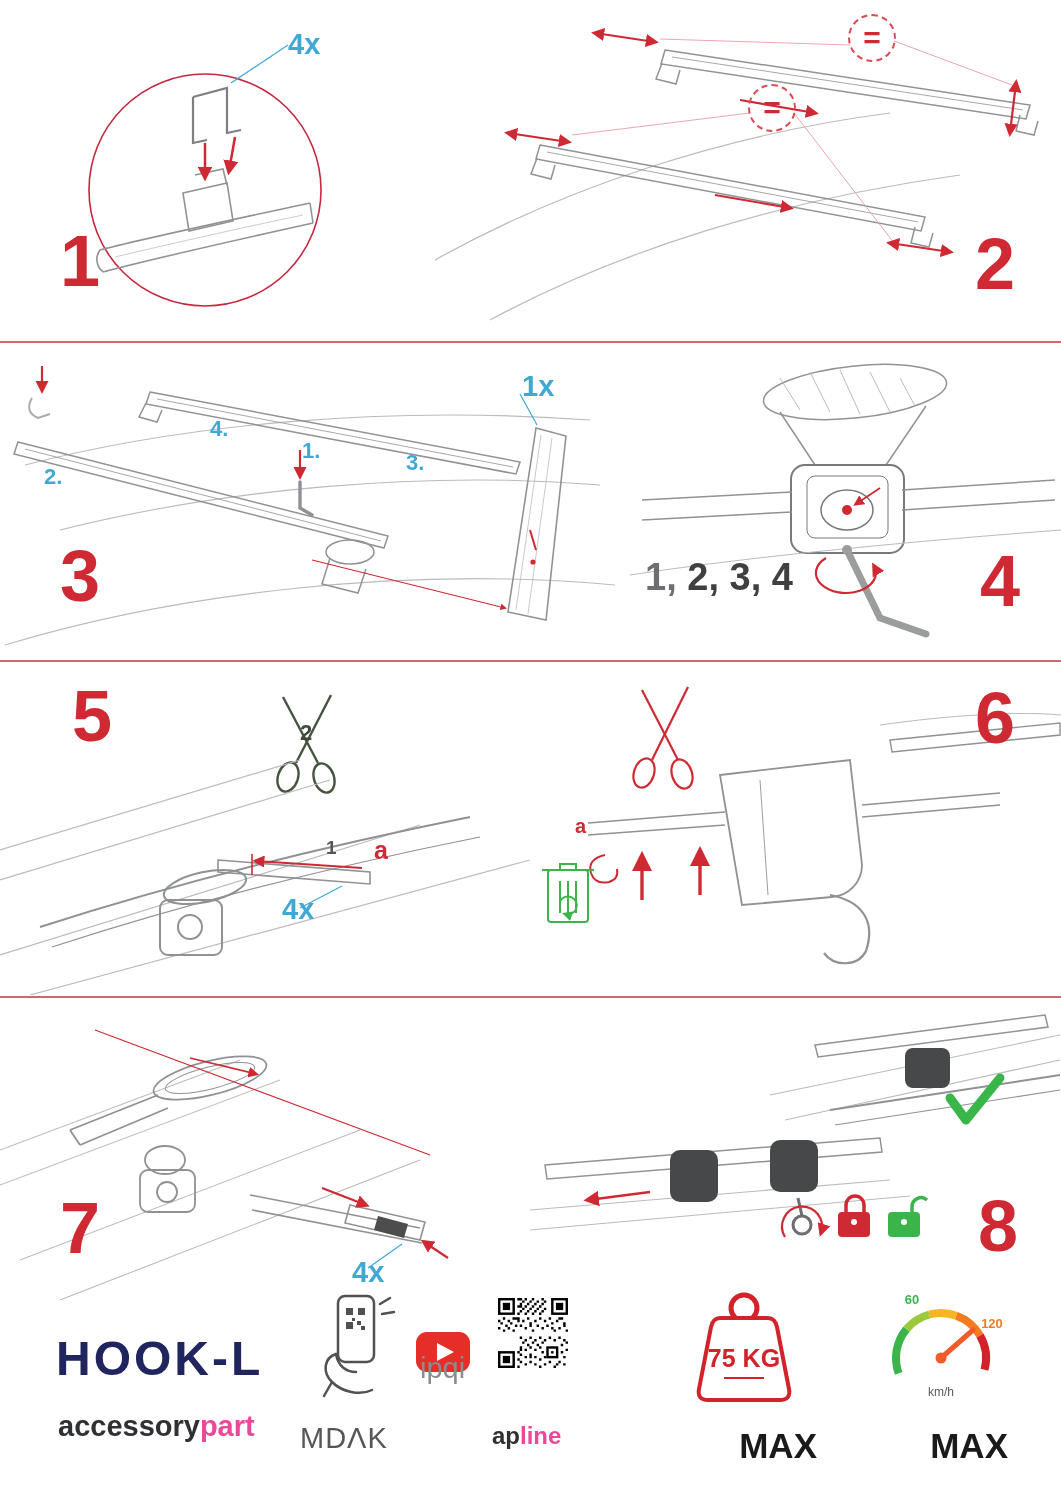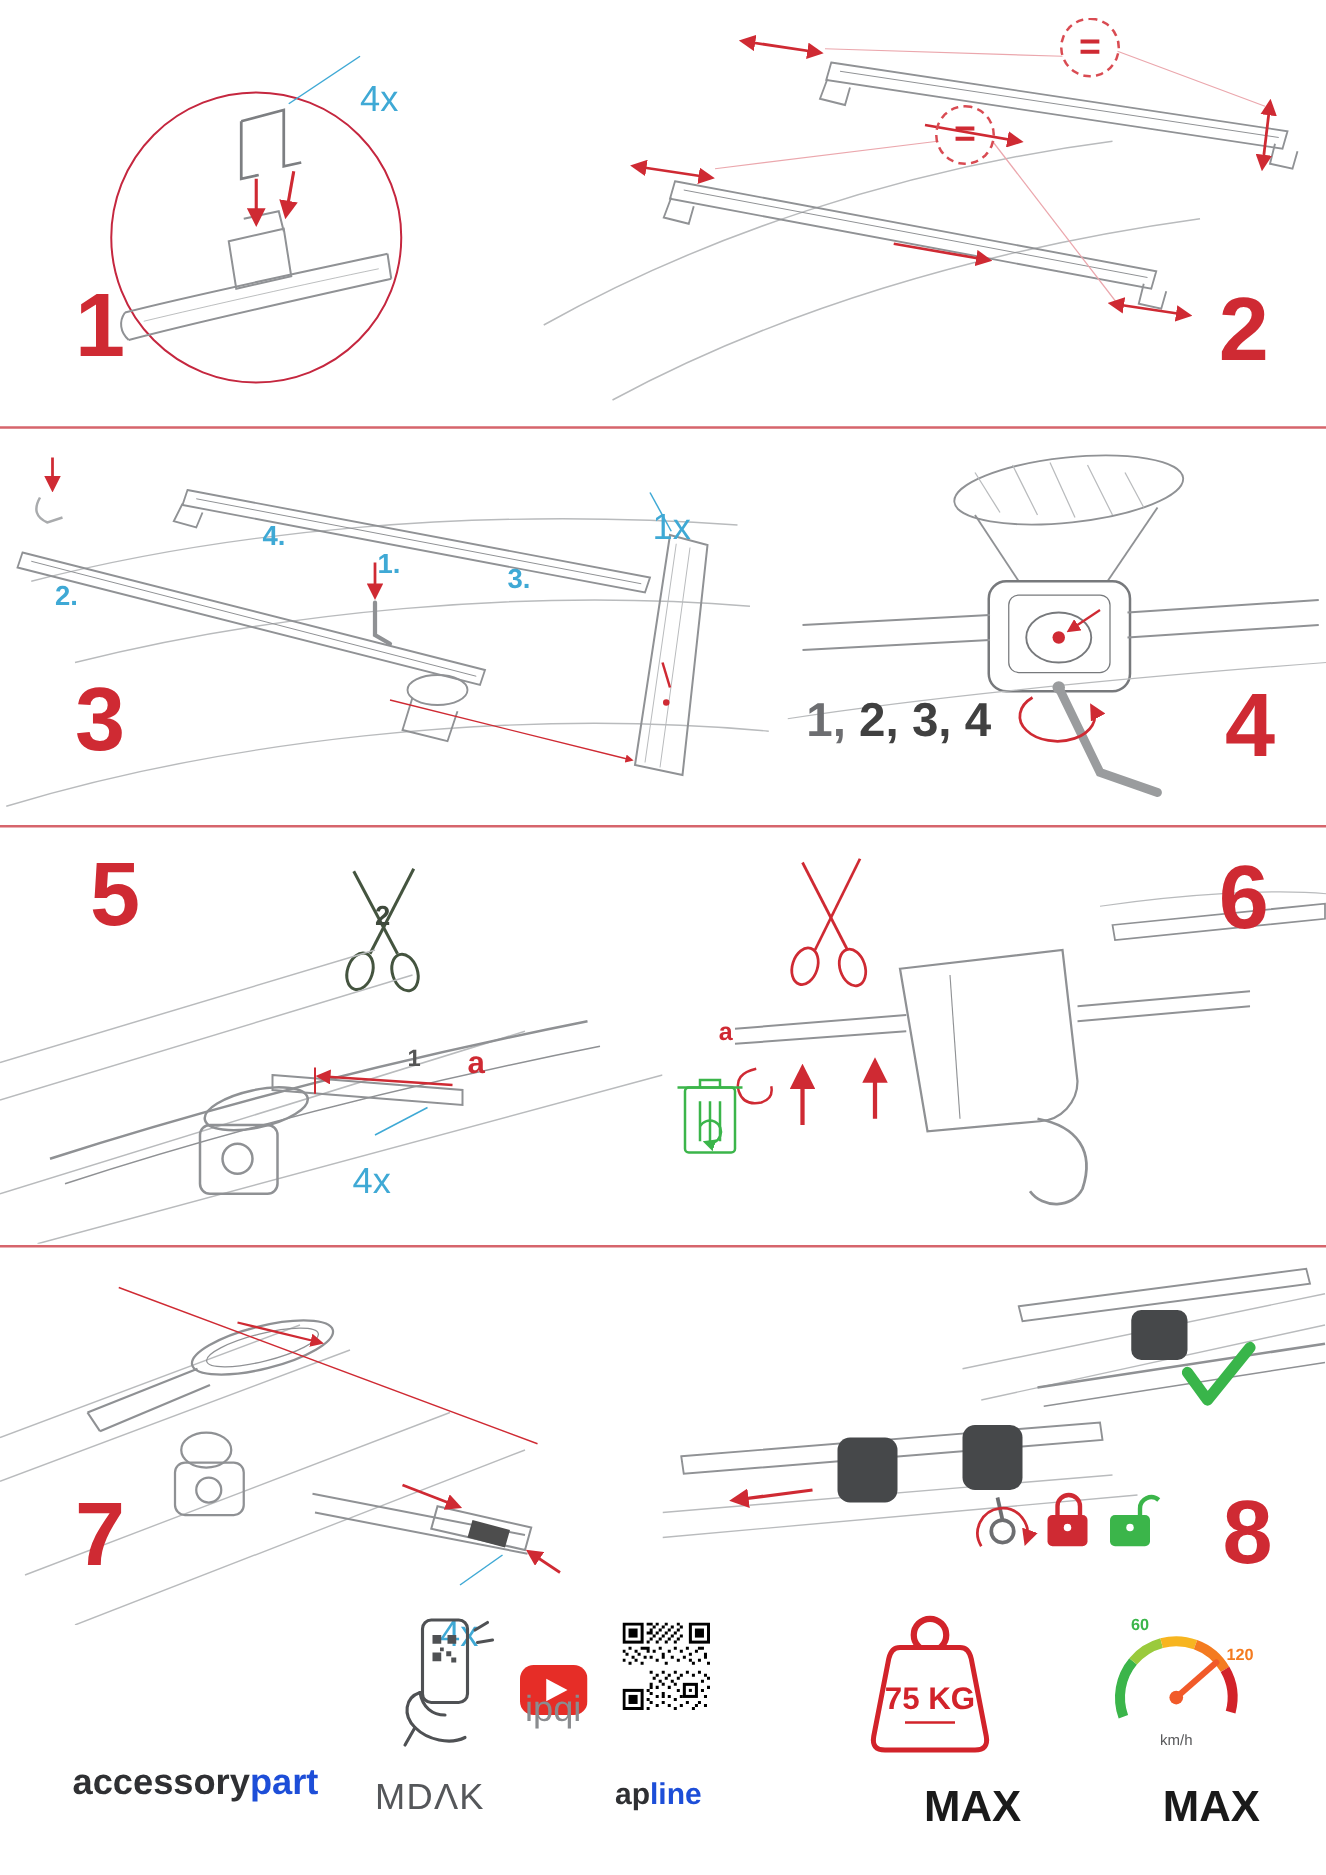--- a/index.html
+++ b/index.html
@@ -1,32 +1,32 @@
 <!DOCTYPE html>
 <html><head>
 <meta charset="utf-8">
 <style>
   html,body{margin:0;padding:0;background:#fff;}
   .page{position:relative;width:1061px;height:1500px;background:#fff;overflow:hidden;
         font-family:"Liberation Sans",sans-serif;}
   .abs{position:absolute;}
   .divider{position:absolute;left:0;width:1061px;height:2px;background:#cf4a52;opacity:.85;}
   .step-num{position:absolute;color:#cf2a33;font-size:72px;font-weight:bold;line-height:1;letter-spacing:-2px;}
-  .qty{position:absolute;color:#3fa9d5;font-size:29px;font-weight:normal;line-height:1;margin-top:36px;}
+  .qty{position:absolute;color:#3fa9d5;font-size:29px;font-weight:bold;line-height:1;}
   .order{position:absolute;color:#3fa9d5;font-size:22px;font-weight:bold;line-height:1;}
   .small-dark{position:absolute;color:#3f4a3c;font-size:22px;font-weight:bold;line-height:1;}
   .small-red{position:absolute;color:#cf2a33;font-size:25px;font-weight:bold;line-height:1;}
   .eq-circle{position:absolute;width:48px;height:48px;border:2px dashed #d94b52;border-radius:50%;
              display:flex;align-items:center;justify-content:center;color:#cf2a33;
              font-size:30px;font-weight:bold;box-sizing:border-box;}
   .seq{position:absolute;font-size:38px;font-weight:bold;line-height:1;}
   .seq .g{color:#6d6e71;} .seq .b{color:#404040;}
   .product-name{position:absolute;color:#20255f;font-size:48px;font-weight:bold;letter-spacing:3px;line-height:1;}
   .brand{position:absolute;font-size:29px;font-weight:bold;line-height:1;}
-  .brand .dk{color:#2f3033;} .brand .rd{color:#1d4ed8;}
+  .brand .dk{color:#2f3033;} .brand .rd{color:#ec4899;}
   .brand-gray{position:absolute;font-size:29px;font-weight:normal;color:#55575a;letter-spacing:1px;line-height:1;}
   .brand-lightgray{position:absolute;font-size:29px;color:#8a8c8f;font-weight:normal;line-height:1;}
   .max-label{position:absolute;color:#1a1a1a;font-size:35px;font-weight:bold;text-align:right;line-height:1;}
   svg{display:block;}
 </style>
 </head>
 <body>
 
 <div class="page">
 
@@ -357,20 +357,21 @@
       <circle cx="324" cy="222" r="3" fill="#fff"></circle>
     </g>
     <g>
       <path d="M382,212 v-5 a9,9 0 0 1 15,-7" fill="none" stroke="#3bb54a" stroke-width="3.5"></path>
       <rect x="358" y="212" width="32" height="25" rx="4" fill="#3bb54a"></rect>
       <circle cx="374" cy="222" r="3" fill="#fff"></circle>
     </g>
   </svg>
   <div class="step-num" style="left:978px;top:1190px">8</div>
 
+  <div class="product-name" style="left:56px;top:1335px">HOOK-L</div>
   <div class="brand" style="left:58px;top:1412px">
     <span class="dk">accessory</span><span class="rd">part</span>
   </div>
 
   <svg class="abs" style="left:302px;top:1292px" width="95" height="110" viewBox="0 0 95 110">
     <g fill="none" stroke="#4f5154" stroke-width="2.5" stroke-linecap="round">
       <rect x="36" y="4" width="36" height="66" rx="7"></rect>
       <path d="M34,62 C22,66 20,80 30,90 C40,100 58,104 70,98"></path>
       <path d="M34,62 C36,74 44,80 54,80"></path>
       <path d="M30,90 L22,104"></path>

